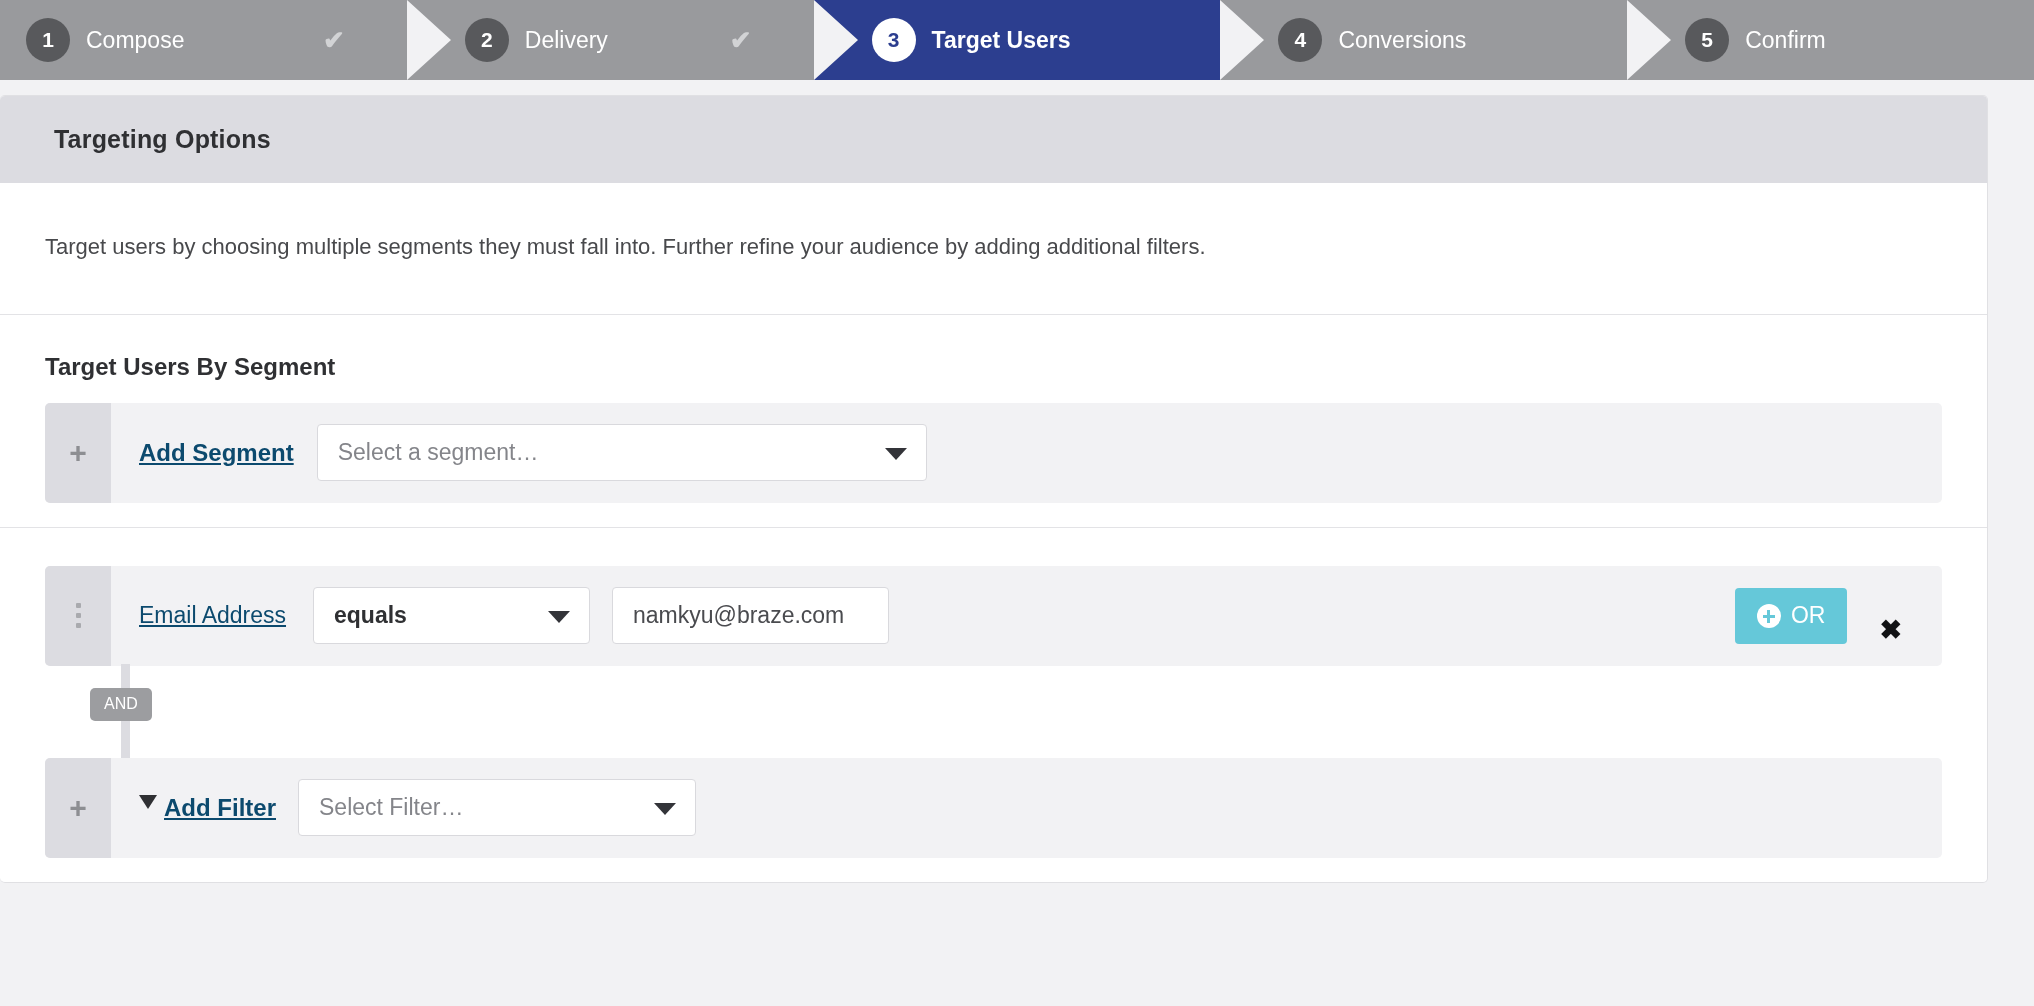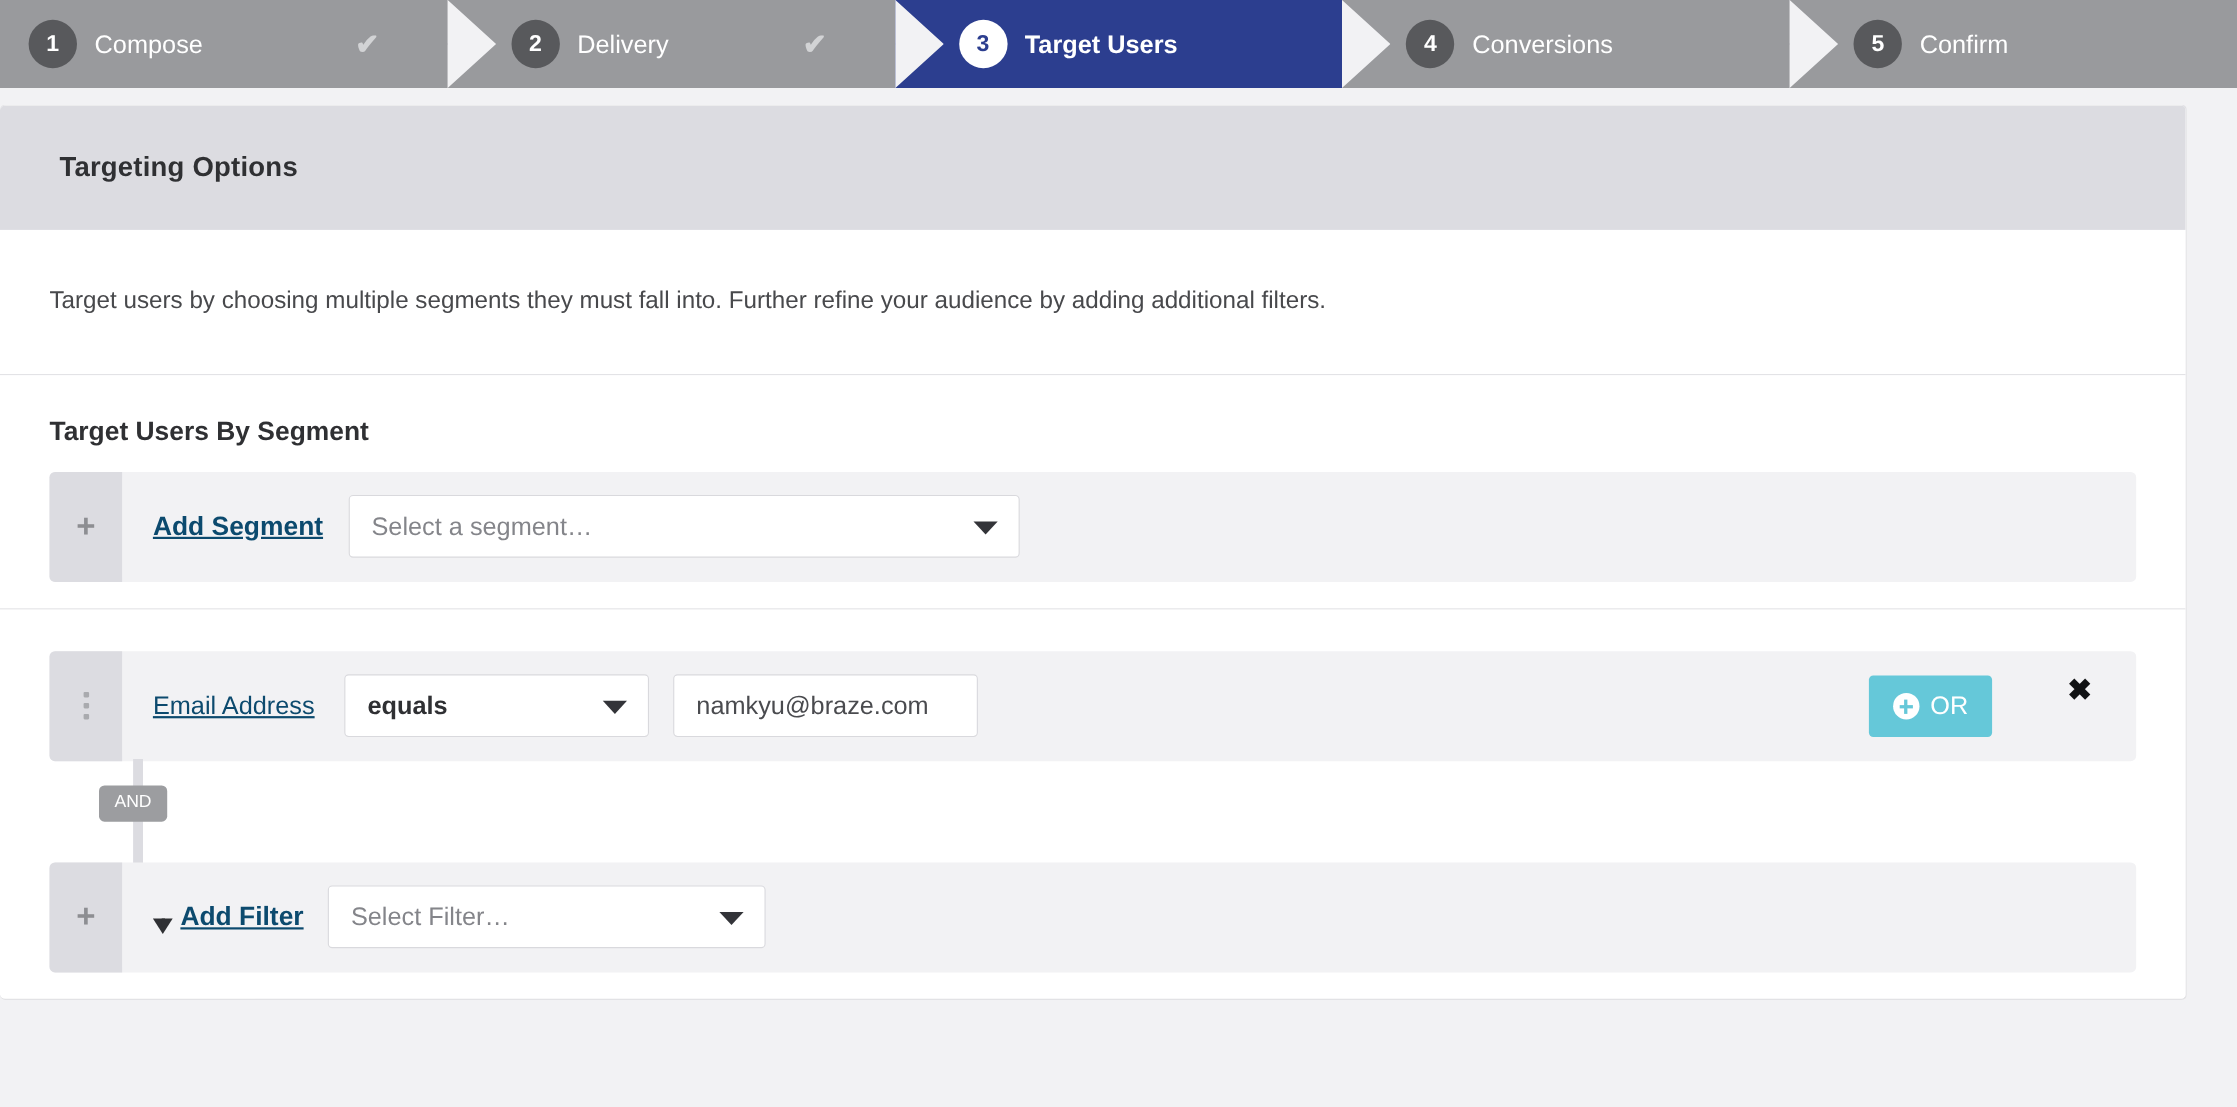--- a/index.html
+++ b/index.html
@@ -80,21 +80,21 @@
     left: 0px; top: 95px;
     width: 1988px;
     background: #ffffff;
     border-radius: 5px;
     border: 1px solid #e0e0e3;
     border-left: none;
     overflow: hidden;
   }
   .card-header {
     background: #dcdce1;
-    height: 113px;
+    height: 87px;
     display: flex;
     align-items: center;
     padding-left: 54px;
   }
   .card-header-title {
     font-size: 25px;
     font-weight: bold;
     color: #2f3033;
     letter-spacing: .2px;
   }
@@ -209,22 +209,21 @@
   
   .seg-select { width: 610px; margin-left: 23px; }
   .op-select  { width: 277px; margin-left: 27px; }
   .val-input  { width: 277px; margin-left: 22px; }
   .filter-select { width: 398px; margin-left: 22px; }
 
   
   .row-actions {
     margin-left: auto;
     display: flex;
-    align-items: flex-start;
-    gap: 36px;
+    align-items: flex-end;
   }
   .or-btn {
     background: #65c8d9;
     color: #ffffff;
     border: none;
     border-radius: 4px;
     height: 56px;
     padding: 0 22px;
     font-size: 23px;
     display: flex;
@@ -305,21 +304,21 @@
     margin-right: 3px;
     top: 1px;
   }
   .funnel-icon::after {
     content: "";
     position: absolute;
     left: -1.5px; top: -14px;
     width: 3px; height: 7px;
     background: #2f3033;
   }
-  .label-with-icon { display: flex; align-items: flex-end; gap: 4px; }
+  .label-with-icon { display: flex; align-items: flex-start; gap: 4px; }
 
   .spacer-bottom { height: 24px; }
 </style>
 </head>
 <body>
 
 <div class="wizard">
 
   <div class="step s1">
     <div class="step-inner">

